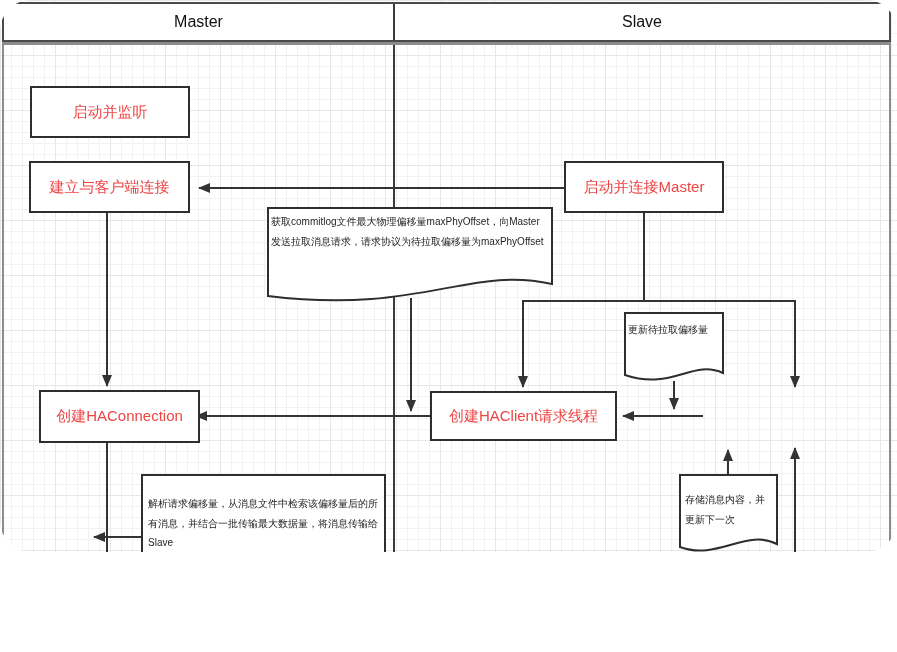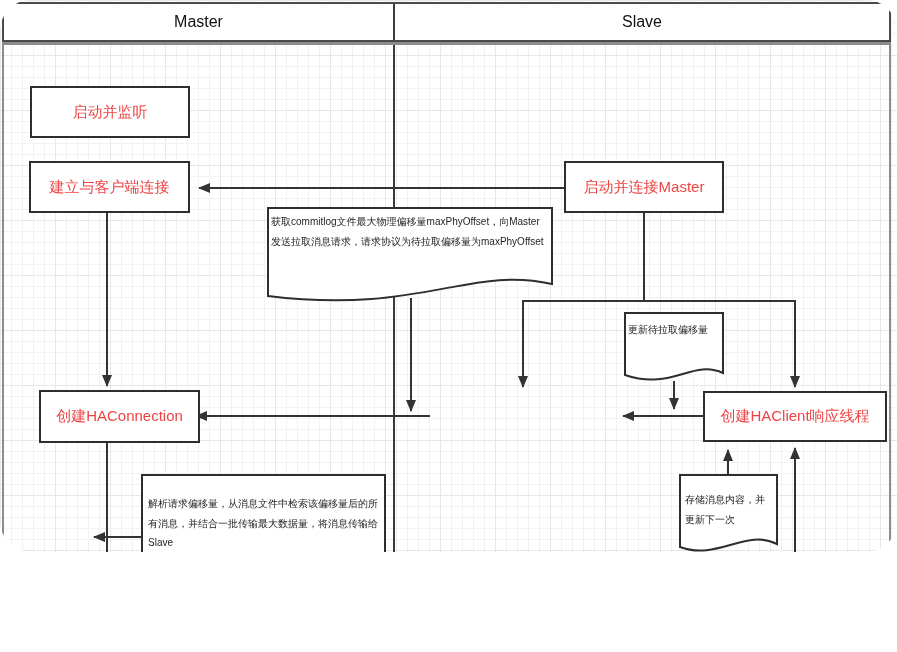--- a/index.html
+++ b/index.html
@@ -91,21 +91,21 @@
   <div class="lane-header">
     <div class="lane-cell master">Master</div>
     <div class="lane-cell slave">Slave</div>
   </div>
   <div class="lane-header-sep"></div>
 
   <div class="node" style="left:30px;top:86px;width:160px;height:52px;">启动并监听</div>
   <div class="node" style="left:29px;top:161px;width:161px;height:52px;">建立与客户端连接</div>
   <div class="node" style="left:564px;top:161px;width:160px;height:52px;">启动并连接Master</div>
   <div class="node" style="left:39px;top:390px;width:161px;height:53px;">创建HAConnection</div>
-  <div class="node" style="left:703px;top:391px;width:184px;height:51px;">创建HAClient响应线程</div>
+  <div class="node" style="left:430px;top:391px;width:187px;height:50px;">创建HAClient请求线程</div>
 
   <div class="doc-text" style="left:271px;top:212px;width:278px;">获取commitlog文件最大物理偏移量maxPhyOffset，向Master发送拉取消息请求，请求协议为待拉取偏移量为maxPhyOffset</div>
   <div class="doc-text center" style="left:628px;top:320px;width:92px;">更新待拉取偏移量</div>
   <div class="doc-text" style="left:148px;top:494px;width:232px;">解析请求偏移量，从消息文件中检索该偏移量后的所有消息，并结合一批传输最大数据量，将消息传输给Slave</div>
   <div class="doc-text center" style="left:685px;top:490px;width:88px;">存储消息内容，并更新下一次</div>
 
 
   <div class="watermark">
     <span class="w2">https://blog.csdn.net/prestigeding</span>
   </div>

